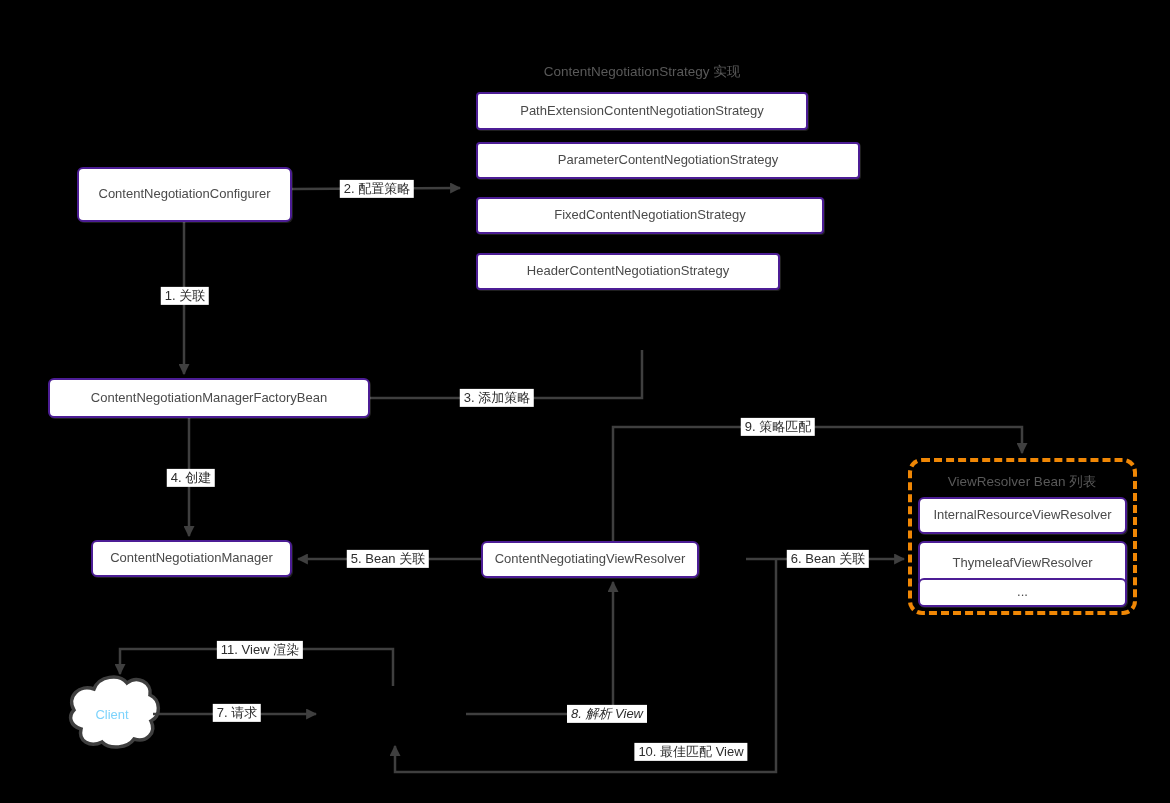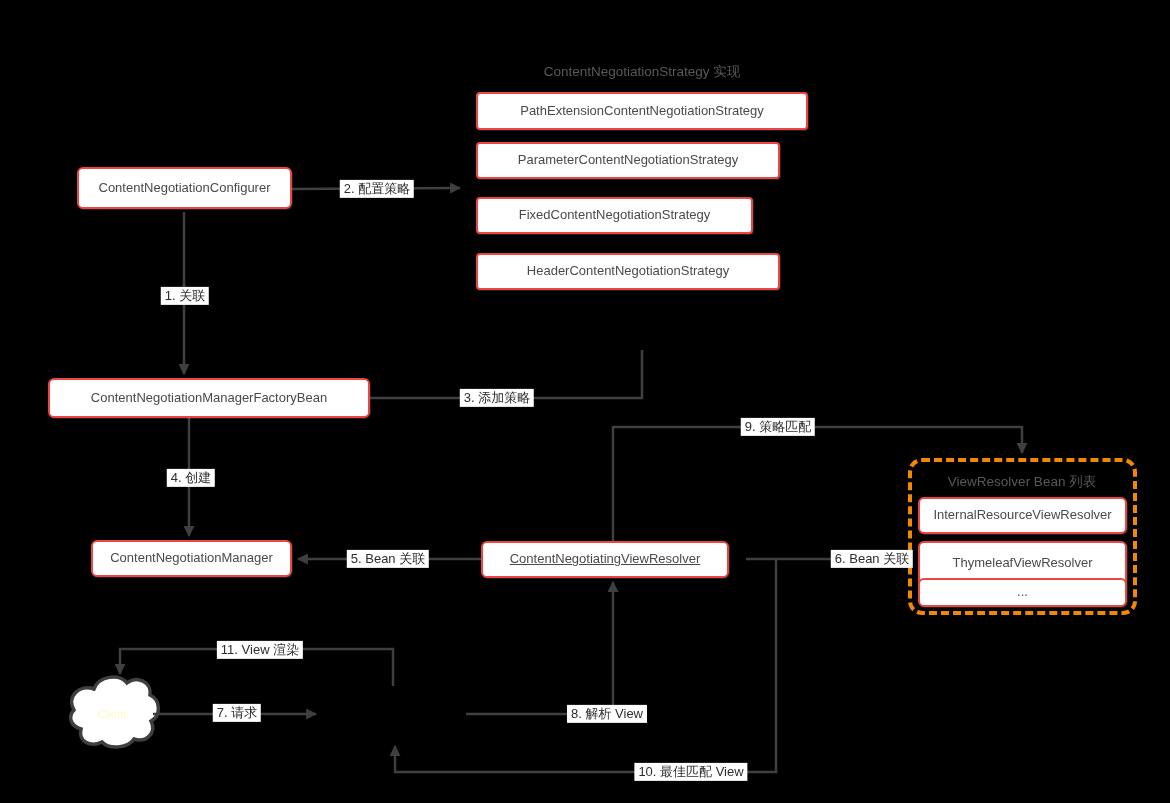--- a/index.html
+++ b/index.html
@@ -3,21 +3,21 @@
 <meta charset="utf-8">
 <style>
   html,body{margin:0;padding:0;background:#000;}
   .stage{
     position:relative;width:1170px;height:803px;background:#000000;
     font-family:"Liberation Sans","DejaVu Sans",sans-serif;overflow:hidden;
   }
   .wires{position:absolute;left:0;top:0;z-index:1;}
   .node{
     position:absolute;z-index:2;box-sizing:border-box;
-    background:#ffffff;border:2px solid #ef4444;border-radius:4px;
+    background:#ffffff;border:2px solid #4c1d95;border-radius:4px;
     color:#4a4a4a;font-size:13px;line-height:1.3;
     display:flex;align-items:center;justify-content:center;
     text-align:center;word-break:break-all;
     box-shadow:1px 1px 0 rgba(255,255,255,.12);
   }
   .node.rounded{border-radius:6px;}
   .node.square{border-radius:0;border-width:3px;box-shadow:none;}
   .muted-title{
     position:absolute;z-index:2;transform:translate(-50%,-50%);
     color:#595959;font-size:13.5px;white-space:nowrap;
@@ -26,21 +26,21 @@
     position:absolute;z-index:3;transform:translate(-50%,-50%);
     background:#ffffff;color:#2d2d2d;font-size:13px;line-height:1.25;
     padding:1px 4px;white-space:nowrap;
   }
   .dashed-group{
     position:absolute;z-index:2;box-sizing:border-box;
     border:4px dashed #F08705;border-radius:14px;background:transparent;
   }
   .client-label{
     position:absolute;z-index:3;transform:translate(-50%,-50%);
-    color:#fef9c3;font-size:11px;white-space:nowrap;text-align:right;
+    color:#7dd3fc;font-size:13px;white-space:nowrap;text-align:right;
   }
 </style>
 </head>
 <body>
 
 <div class="stage">
 
   <svg class="wires" width="1170" height="803" viewBox="0 0 1170 803">
     <defs>
       <marker id="arr" viewBox="0 0 10 10" refX="9" refY="5" markerWidth="11" markerHeight="11" orient="auto" markerUnits="userSpaceOnUse">
@@ -64,43 +64,43 @@
       <polyline points="153,714 316,714" marker-end="url(#arr)"></polyline>
       <polyline points="466,714 613,714 613,582" marker-end="url(#arr)"></polyline>
       <polyline points="776,560 776,772 395,772 395,746" marker-end="url(#arr)"></polyline>
       <polyline points="393,686 393,649 120,649 120,674" marker-end="url(#arr)"></polyline>
     </g>
   </svg>
 
   <div class="muted-title" style="left:642px;top:72px;">ContentNegotiationStrategy 实现</div>
 
   <div class="node" style="left:476px;top:92px;width:332px;height:38px;padding:0 10px;">PathExtensionContentNegotiationStrategy</div>
-  <div class="node" style="left:476px;top:142px;width:304px;height:37px;padding:0 10px;">ParameterContentNegotiationStrategy</div>
-  <div class="node" style="left:476px;top:197px;width:277px;height:37px;padding:0 10px;">FixedContentNegotiationStrategy</div>
+  <div class="node" style="left:476px;top:142px;width:384px;height:37px;padding:0 10px;">ParameterContentNegotiationStrategy</div>
+  <div class="node" style="left:476px;top:197px;width:348px;height:37px;padding:0 10px;">FixedContentNegotiationStrategy</div>
   <div class="node" style="left:476px;top:253px;width:304px;height:37px;padding:0 10px;">HeaderContentNegotiationStrategy</div>
 
-  <div class="node rounded" style="left:77px;top:167px;width:215px;height:42px;padding:0 8px;">ContentNegotiationConfigurer</div>
+  <div class="node rounded" style="left:77px;top:167px;width:215px;height:55px;padding:0 8px;">ContentNegotiationConfigurer</div>
   <div class="node rounded" style="left:48px;top:378px;width:322px;height:40px;padding:0 14px;">ContentNegotiationManagerFactoryBean</div>
   <div class="node rounded" style="left:91px;top:540px;width:201px;height:37px;padding:0 12px;">ContentNegotiationManager</div>
 
-  <div class="node rounded" style="left:481px;top:541px;width:248px;height:37px;padding:0 10px;text-decoration:underline;">ContentNegotiatingViewResolver</div>
+  <div class="node rounded" style="left:481px;top:541px;width:218px;height:37px;padding:0 10px;">ContentNegotiatingViewResolver</div>
 
   <div class="dashed-group" style="left:908px;top:458px;width:229px;height:157px;"></div>
   <div class="muted-title" style="left:1022px;top:482px;">ViewResolver Bean 列表</div>
   <div class="node rounded" style="left:918px;top:497px;width:209px;height:37px;padding:0 6px;">InternalResourceViewResolver</div>
   <div class="node rounded" style="left:918px;top:541px;width:209px;height:45px;padding:0 6px;">ThymeleafViewResolver</div>
   <div class="node rounded" style="left:918px;top:578px;width:209px;height:29px;padding:0 6px;">...</div>
 
   <div class="client-label" style="left:112px;top:714px;">Client</div>
 
   <div class="edge-label" style="left:185px;top:296px;">1. 关联</div>
   <div class="edge-label" style="left:377px;top:189px;">2. 配置策略</div>
   <div class="edge-label" style="left:497px;top:398px;">3. 添加策略</div>
   <div class="edge-label" style="left:191px;top:478px;">4. 创建</div>
   <div class="edge-label" style="left:388px;top:559px;">5. Bean 关联</div>
-  <div class="edge-label" style="left:872px;top:559px;">6. Bean 关联</div>
+  <div class="edge-label" style="left:828px;top:559px;">6. Bean 关联</div>
   <div class="edge-label" style="left:778px;top:427px;">9. 策略匹配</div>
   <div class="edge-label" style="left:237px;top:713px;">7. 请求</div>
-  <div class="edge-label" style="left:607px;top:714px;">8. 解析 View</div>
-  <div class="edge-label" style="left:691px;top:772px;">10. 最佳匹配 View</div>
+  <div class="edge-label" style="left:607px;top:714px;font-style:italic;">8. 解析 View</div>
+  <div class="edge-label" style="left:691px;top:752px;">10. 最佳匹配 View</div>
   <div class="edge-label" style="left:260px;top:650px;">11. View 渲染</div>
 
 </div>
 
 </body></html>

